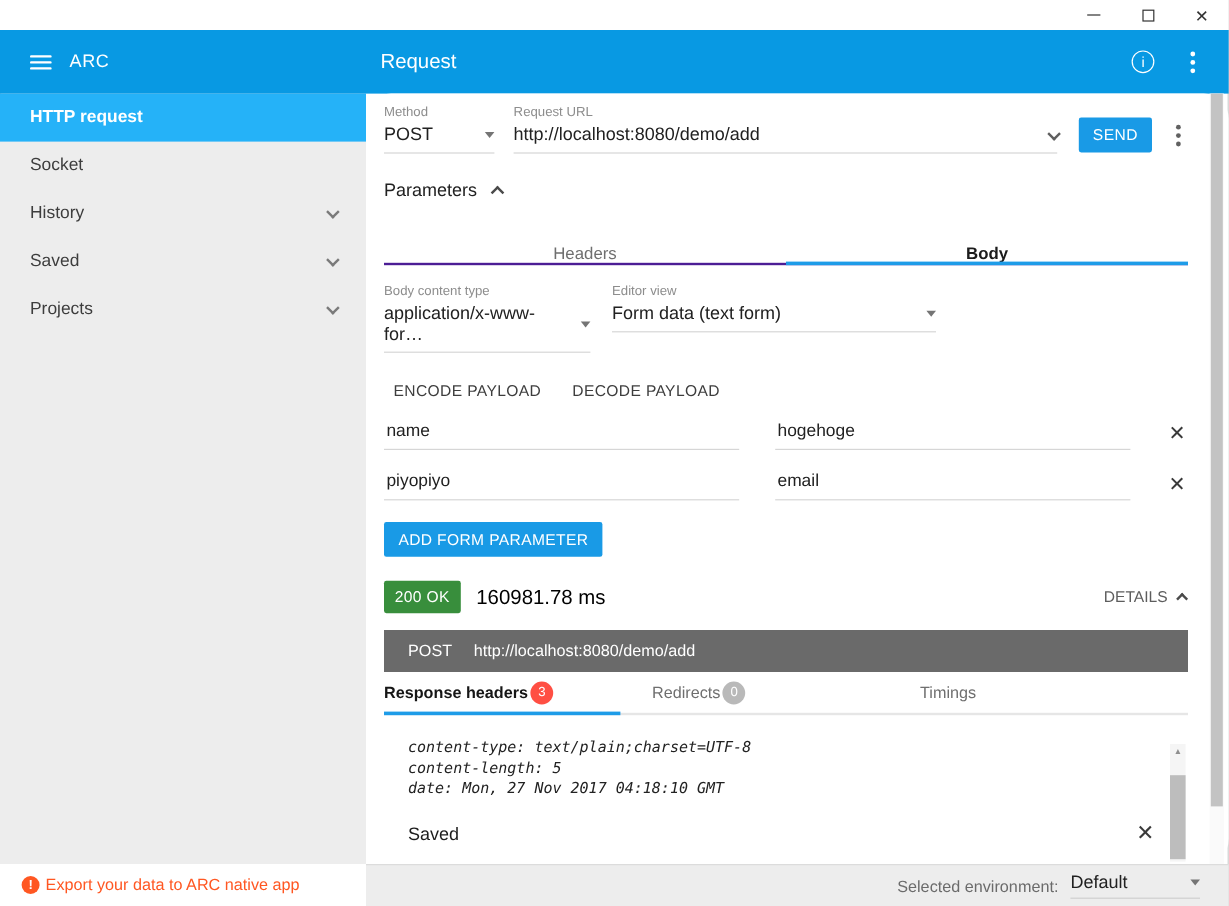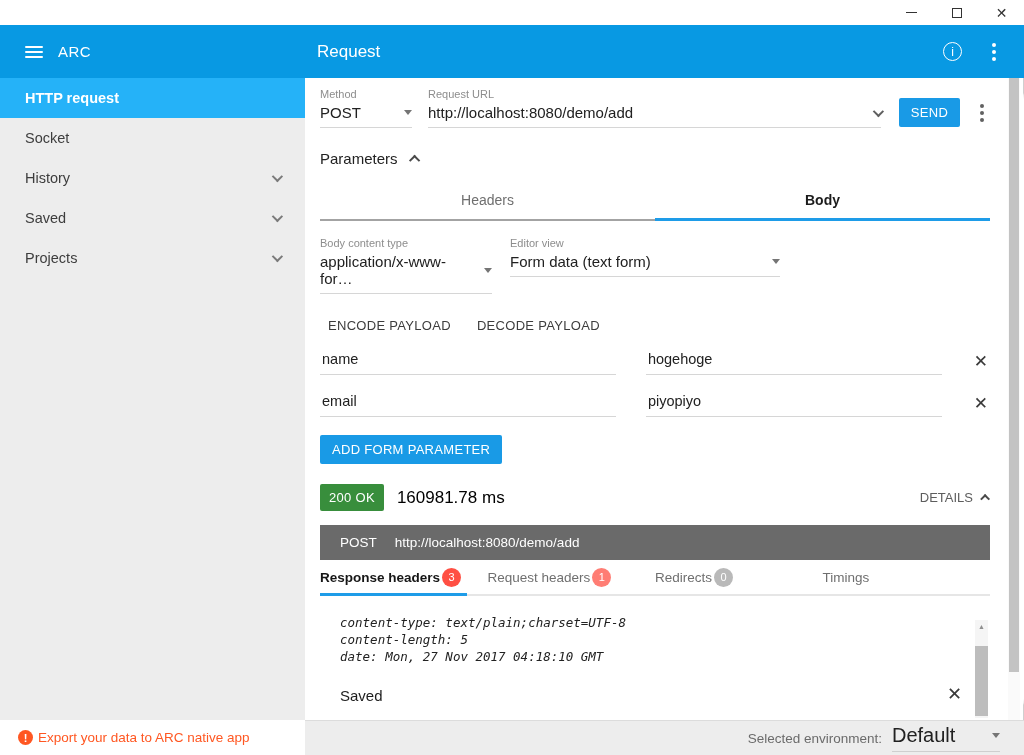--- a/index.html
+++ b/index.html
@@ -47,21 +47,21 @@
   .method-box { width:92px; }
   .method-box .vrow { display:flex; justify-content:space-between; align-items:center; }
   .url-box { flex:1; margin-left:16px; }
   .url-box .vrow { display:flex; justify-content:space-between; align-items:center; }
   .send-btn { margin-left:18px; margin-top:10px; background:#199ae6; color:#fff; border:none; height:29px; width:61px;
               font-size:13px; font-family:inherit; border-radius:2px; letter-spacing:.4px; cursor:pointer; }
   .req-kebab { margin:14px 0 0 14px; }
 
   .params-row { margin-top:22px; display:flex; align-items:center; gap:14px; font-size:15px; color:#222; }
 
-  .tabs { display:flex; margin-top:14px; border-bottom:2px solid #a3a3a3; height:40px; }
+  .tabs { display:flex; margin-top:14px; border-bottom:2px solid #4c1d95; height:40px;align-items:flex-end; }
   .tab { flex:1; display:flex; align-items:center; justify-content:center; font-size:14px; color:#6f6f6f; position:relative; cursor:pointer; }
   .tab.active { color:#1c1c1c; font-weight:bold; }
   .tab.active .indicator { position:absolute; bottom:-2px; left:0; right:0; height:3px; background:#1e9ce8; }
 
   .selects-row { display:flex; margin-top:16px; }
   .sel { }
   .sel .vrow { display:flex; justify-content:space-between; align-items:center; gap:10px; }
   .sel1 { width:172px; }
   .sel2 { width:270px; margin-left:18px; }
 
@@ -107,21 +107,21 @@
   
   .footer { height:35px; display:flex; }
   .footer-left { width:305px; background:#fff; display:flex; align-items:center; padding-left:18px; gap:5px; cursor:pointer; }
   .err-icon { width:15px; height:15px; border-radius:50%; background:#ff5722; color:#fff; font-size:11px; font-weight:bold;
               display:flex; align-items:center; justify-content:center; }
   .export-label { color:#ff5722; font-size:13.5px; }
   .footer-right { flex:1; background:#ededed; border-top:1px solid #dcdcdc; display:flex; align-items:center; justify-content:flex-end; padding-right:24px; }
   .env-label { color:#6b6b6b; font-size:13.5px; }
   .env-select { margin-left:10px; width:108px; display:flex; justify-content:space-between; align-items:center;
                 border-bottom:1px solid #cfcfcf; padding-bottom:4px; cursor:pointer; }
-  .env-value { font-size:20px; color:#212121; }
+  .env-value { font-size:15px; color:#212121; }
 </style>
 </head>
 <body>
 
 <div class="titlebar">
   <div class="winbtn">
       <span class="bar"></span>
     </div>
   <div class="winbtn">
       <span class="box"></span>
@@ -233,22 +233,22 @@
       <button class="text-btn">ENCODE PAYLOAD</button>
       <button class="text-btn">DECODE PAYLOAD</button>
     </div>
 
     <div class="param-row">
       <input value="name" style="">
       <input value="hogehoge" style="">
       <button class="x-btn">✕</button>
     </div>
     <div class="param-row">
+      <input value="piyopiyo" style="">
       <input value="email" style="">
-      <input value="piyopiyo" style="">
       <button class="x-btn">✕</button>
     </div>
 
     <button class="add-btn">ADD FORM PARAMETER</button>
 
     <div class="status-row">
       <span class="status-badge">200 OK</span>
       <span class="loading-time">160981.78 ms</span>
       <button class="details-btn">
         <span>DETAILS</span>
@@ -261,24 +261,20 @@
       <span class="u">http://localhost:8080/demo/add</span>
     </div>
 
     <div class="resp-tabs">
       <div class="resp-tab active">
         <span>Response headers</span>
         <span class="badge" style="background-color: rgb(255, 79, 67);">3</span>
         <span class="indicator"></span>
       </div>
       <div class="resp-tab">
-        <span>Request headers</span>
-        <span class="badge" style="background-color: rgb(255, 125, 116);">1</span>
-      </div>
-      <div class="resp-tab">
         <span>Redirects</span>
         <span class="badge" style="background-color: rgb(185, 185, 185);">0</span>
       </div>
       <div class="resp-tab">
         <span>Timings</span>
       </div>
     </div>
 
     <div class="headers-block">
       <div>content-type: text/plain;charset=UTF-8</div>

